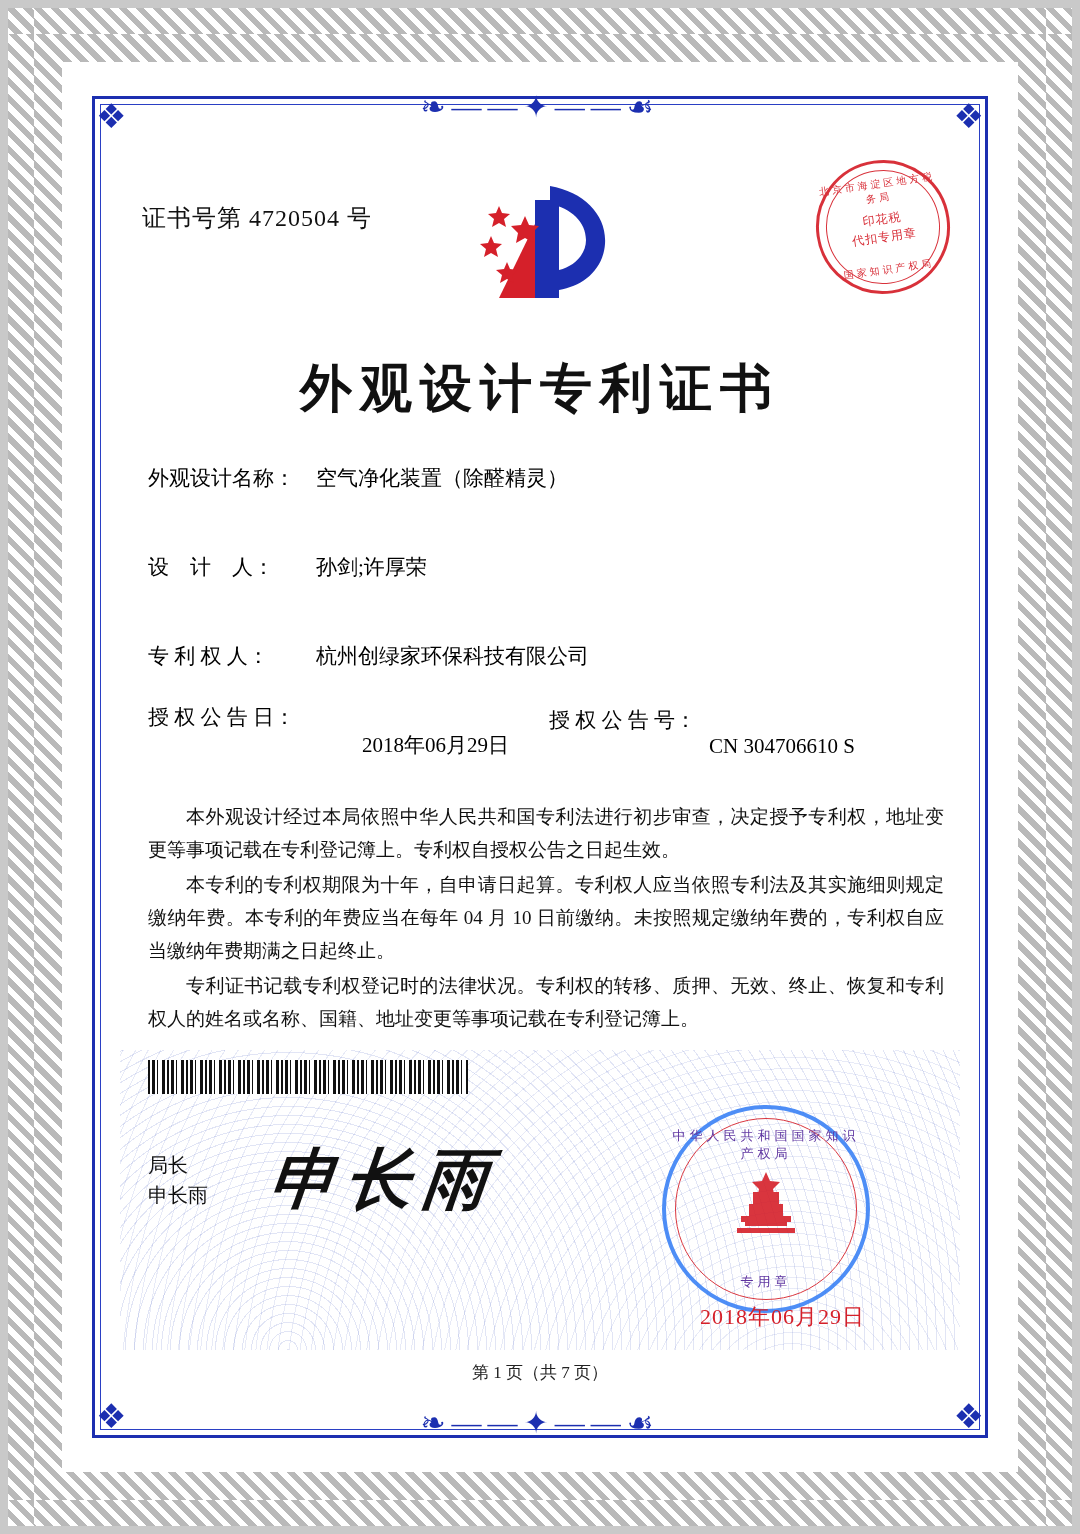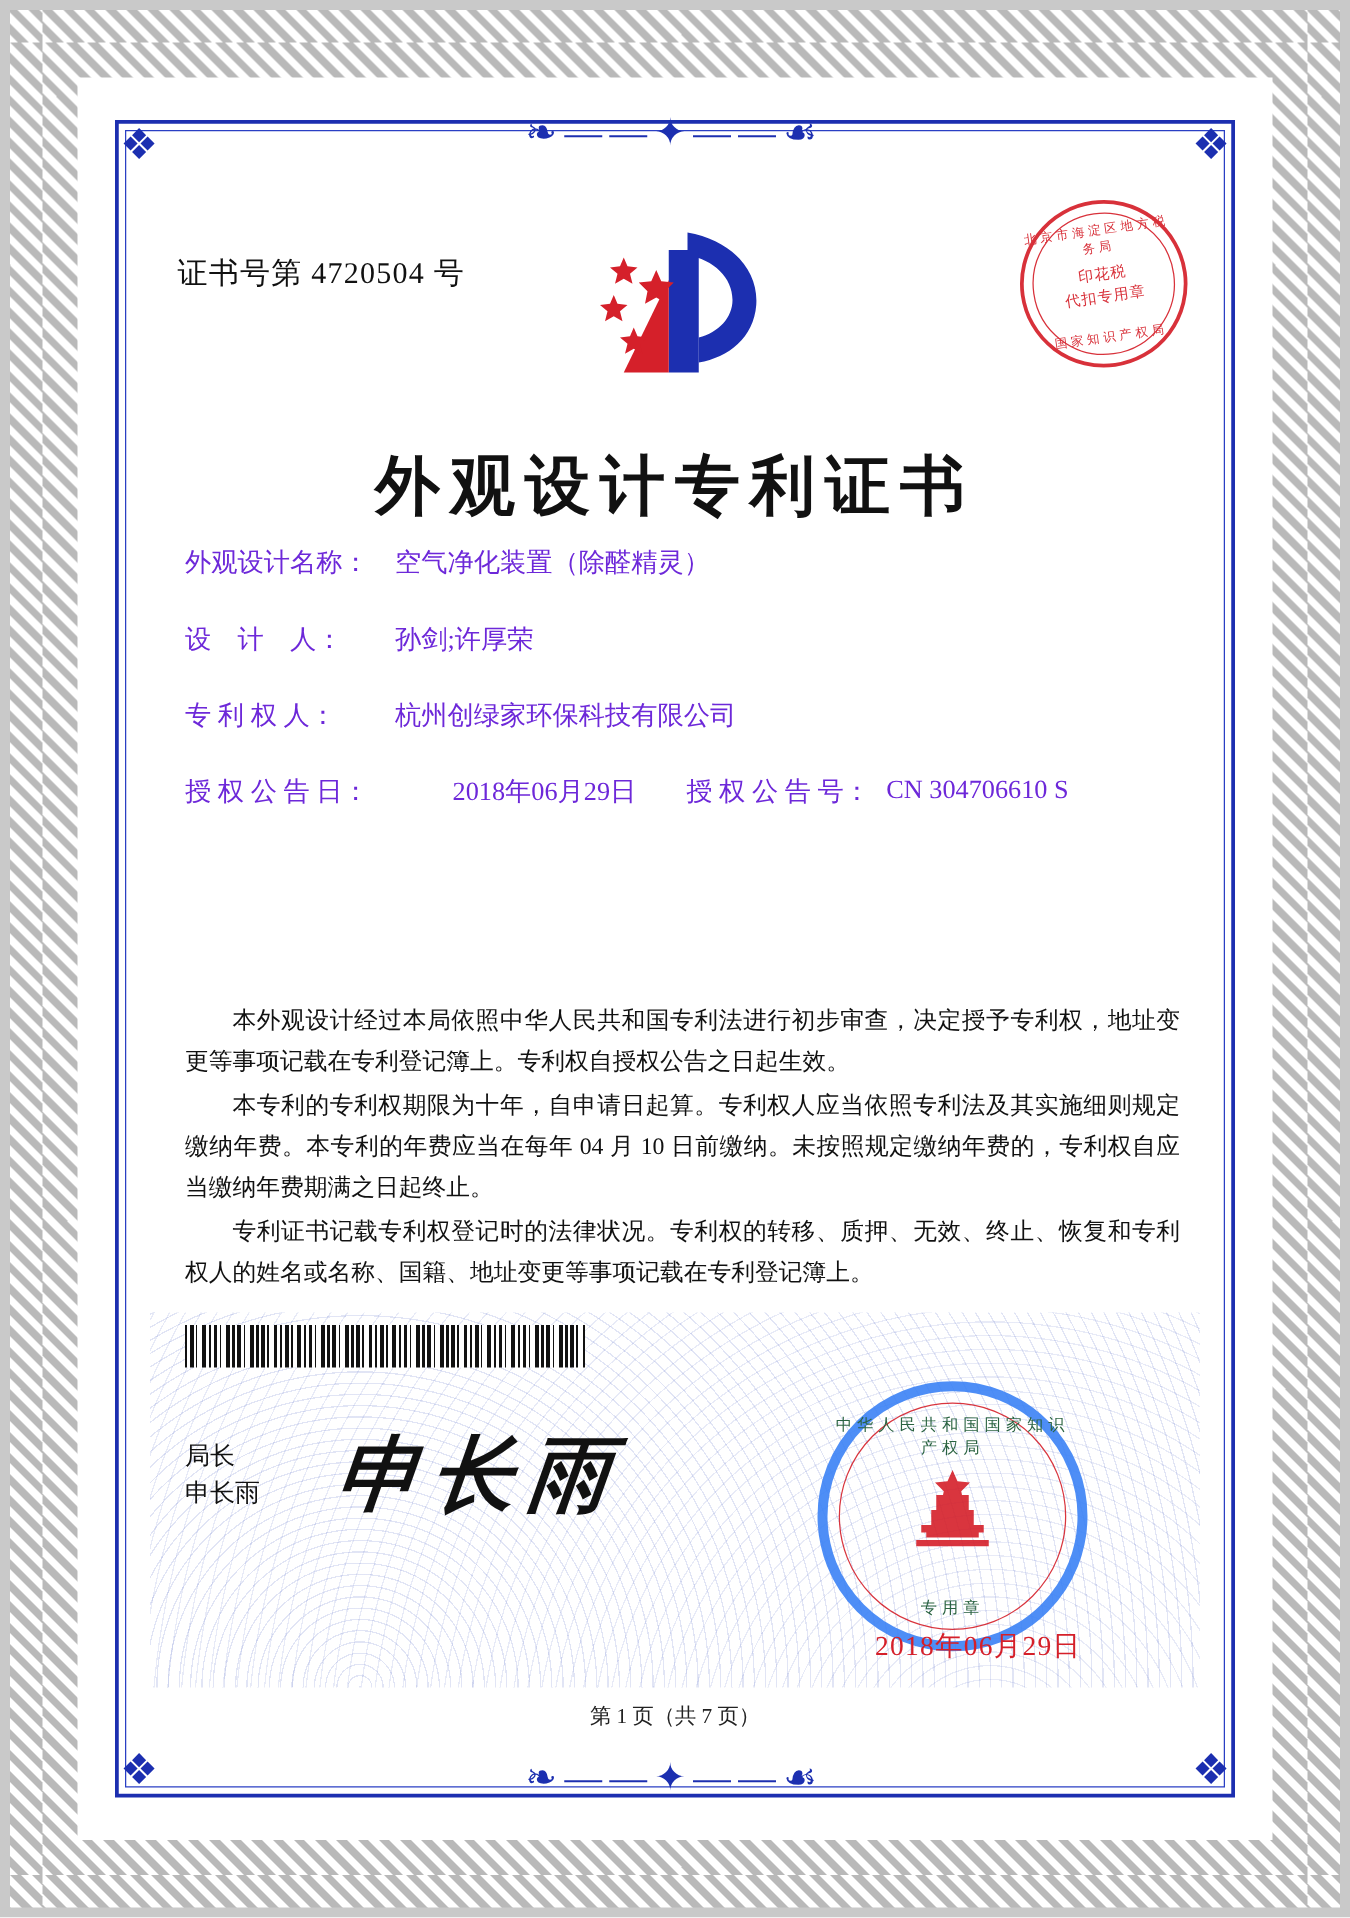--- a/index.html
+++ b/index.html
@@ -96,25 +96,25 @@
   .title{
     position:absolute;left:0;right:0;top:176px;text-align:center;
     font-size:52px;letter-spacing:8px;color:#111;
     font-family:"Liberation Serif", serif;font-weight:bold;margin-top:28px;
   }
   .fields{
     position:absolute;left:28px;right:10px;top:286px;
   }
   .row{
     display:flex;align-items:flex-end;
-    font-size:21px;color:#6d28d9;margin-bottom:33px;
+    font-size:21px;color:#000000;margin-bottom:33px;
     font-family:"Liberation Serif", serif;
   }
   .lbl{width:168px;flex:0 0 168px;letter-spacing:0px;}
-  .val{flex:1;}
+  .val{flex:1;margin-top:28px;}
   .row.pub{margin-bottom:10px;}
   .pub .half{display:flex;flex:1;gap:44px;}
   .pub .half .lbl{width:170px;flex:0 0 170px;}
   .pub .half2{display:flex;flex:1;}
   .pub .half2 .lbl2{flex:0 0 160px;}
 
   .paras{
     position:absolute;left:28px;right:16px;top:650px;
     font-size:19px;line-height:33px;color:#111;
     font-family:"Liberation Serif", serif;
@@ -145,21 +145,21 @@
     position:absolute;left:150px;top:985px;
     font-size:66px;color:#111;
     font-family:"Liberation Serif", serif;
     font-style:italic;font-weight:bold;letter-spacing:10px;
     transform:skewX(-6deg);
   }
   
   .stamp-main{
     position:absolute;right:90px;top:955px;
     width:200px;height:200px;border-radius:50%;
-    border:8px solid #3b82f6;color:#14532d;opacity:.9;
+    border:4px solid #3b82f6;color:#4c1d95;opacity:.9;
   }
   .stamp-main .ring2{position:absolute;inset:9px;border:1.5px solid #d5202a;border-radius:50%;}
   .stamp-main .arc{
     position:absolute;left:0;right:0;text-align:center;font-size:13px;
     letter-spacing:4px;font-family:"Liberation Sans",sans-serif;
   }
   .stamp-main .arc.t{top:18px;}
   .stamp-main .arc.b{bottom:18px;}
   .stamp-main .emblem{
     position:absolute;left:50%;top:50%;transform:translate(-50%,-50%);

